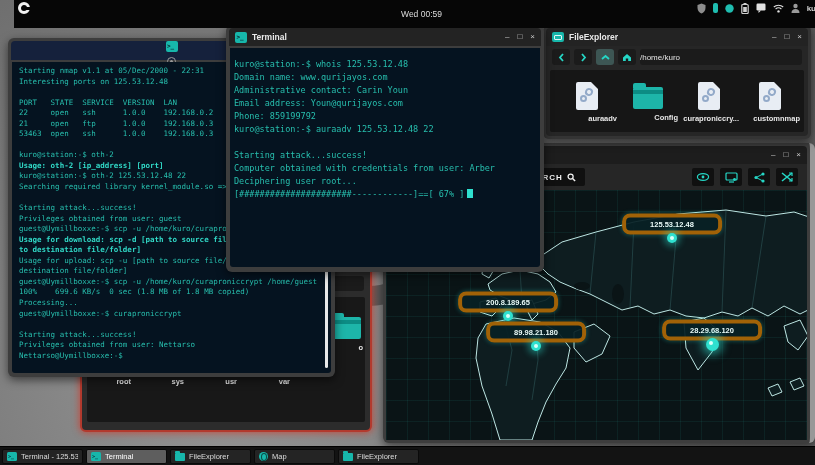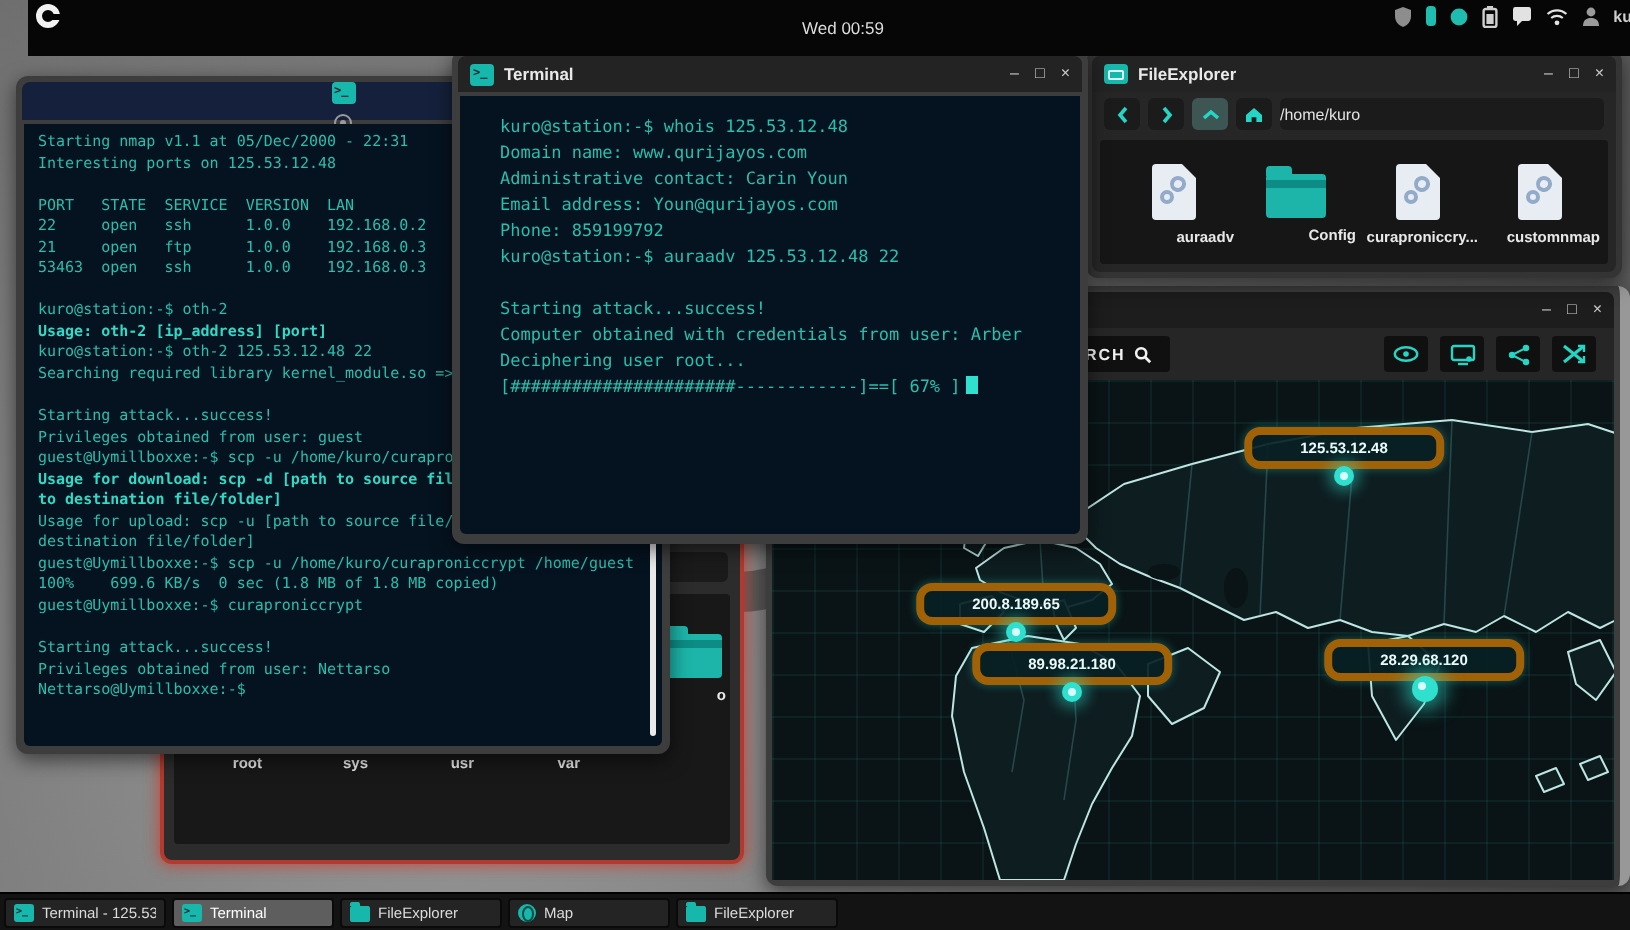--- a/index.html
+++ b/index.html
@@ -43,21 +43,21 @@
   .t-left .tline{ font-size:7.5px; line-height:10.55px; min-height:10.55px; }
   .t-center .tline{ font-size:8.5px; line-height:13px; min-height:13px; }
   .tline.cursor::after{ content:""; display:inline-block; width:6px; height:9px; background:#2fe0cf; margin-left:3px; vertical-align:-1px; }
   .scrollbar-v{ position:absolute; background:#e9e9e9; border-radius:2px; }
 
   #term-left{ left:8px; top:38px; width:327px; height:339px; z-index:10; }
   #term-left .titlebar{ background:#15213c; height:19px;flex-direction:column; }
   #term-left .term-content{ left:4px; right:4px; top:24px; bottom:4px; padding:4px 7px; }
 
   #term-center{ left:226px; top:25px; width:318px; height:247px; z-index:40; }
-  #term-center .term-content{ left:4px; right:4px; top:23px; bottom:5px; padding:10px 20px; }
+  #term-center .term-content{ left:4px; right:4px; top:23px; bottom:5px; padding:10px 4px; }
 
   
   #fe-top{ left:543px; top:25px; width:268px; height:114px; z-index:30; background:#343434; }
   .fe-body{ position:absolute; left:3px; right:3px; top:21px; bottom:3px; background:#262626; border-radius:0 0 4px 4px; }
   .fe-toolbar{ position:absolute; left:3px; right:3px; top:0; height:22px; display:flex; align-items:center; gap:4px; padding:0 3px; }
   .nav-btn{ width:18px; height:16px; background:#1b1b1b; border-radius:3px; display:flex; align-items:center; justify-content:center; }
   .nav-btn.hl{ background:#3d5654; }
   .addr{ flex:1; height:16px; background:#1b1b1b; border-radius:3px; color:#e3e3e3; font-size:8px;
     display:flex; align-items:center; }
   .files{ position:absolute; left:4px; right:4px; top:24px; bottom:4px; background:#161616; border-radius:2px;
@@ -204,20 +204,21 @@
         <div class="tline"></div>
         <div class="tline">Starting attack...success!</div>
         <div class="tline">Privileges obtained from user: guest</div>
         <div class="tline">guest@Uymillboxxe:-$ scp -u /home/kuro/curaproniccrypt</div>
         <div class="tline bold">Usage for download: scp -d [path to source file/folder] [path</div>
         <div class="tline bold">to destination file/folder]</div>
         <div class="tline">Usage for upload: scp -u [path to source file/folder] [path to</div>
         <div class="tline">destination file/folder]</div>
         <div class="tline">guest@Uymillboxxe:-$ scp -u /home/kuro/curaproniccrypt /home/guest</div>
         <div class="tline">100%    699.6 KB/s  0 sec (1.8 MB of 1.8 MB copied)</div>
+        <div class="tline">Processing...</div>
         <div class="tline">guest@Uymillboxxe:-$ curaproniccrypt</div>
         <div class="tline"></div>
         <div class="tline">Starting attack...success!</div>
         <div class="tline">Privileges obtained from user: Nettarso</div>
         <div class="tline">Nettarso@Uymillboxxe:-$</div>
       </div>
     <div class="scrollbar-v" style="right:7px; top:215px; width:3px; height:115px; z-index:2;"></div>
   </div>
 
   <div class="window" id="map-win">

